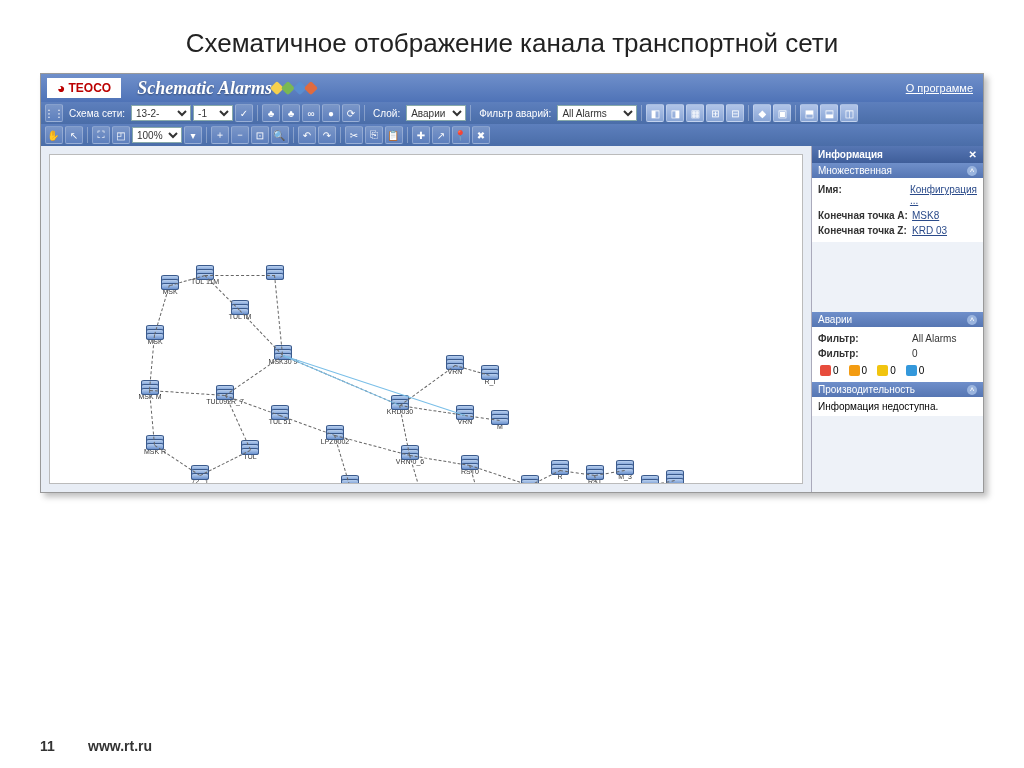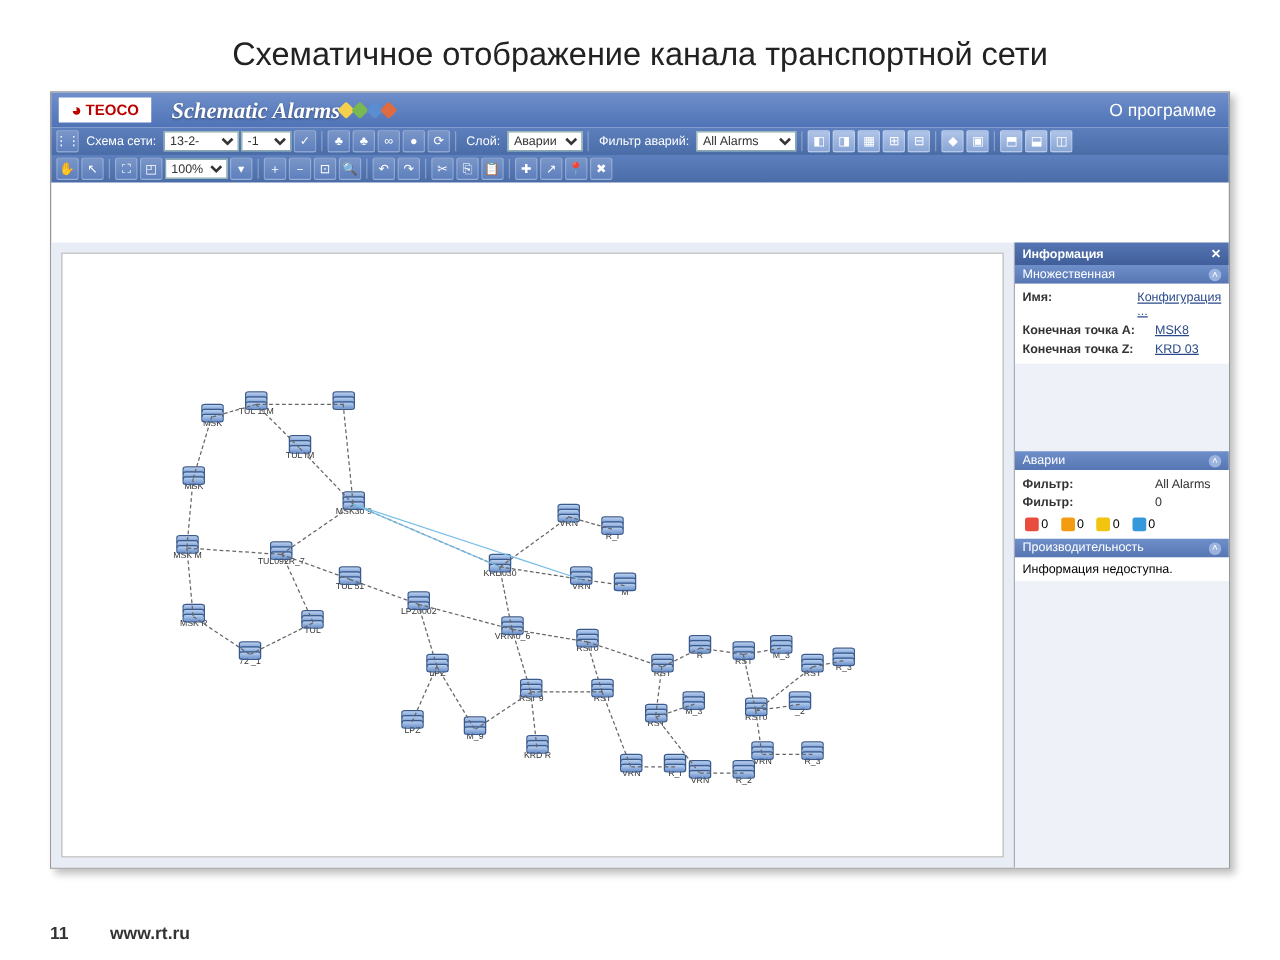--- a/index.html
+++ b/index.html
@@ -40,21 +40,21 @@
   .tb-deco {
     width: 44px; height: 22px;
     display: flex; gap: 2px; align-items: center;
     margin-right: 200px;
   }
   .tb-deco span {
     width: 10px; height: 10px; border-radius: 2px;
     transform: rotate(45deg);
   }
   .tb-about {
-    color: #fff; font-size: 14px; 
+    color: #fff; font-size: 11px; text-decoration: underline;
     padding-right: 10px;
   }
   
   .toolbar {
     display: flex; align-items: center;
     background: linear-gradient(#5d7fbd, #4a6da8);
     height: 22px; padding: 0 4px; gap: 2px;
     font-size: 10px; color: #fff;
   }
   .toolbar .lbl { padding: 0 4px; white-space: nowrap; }
@@ -66,21 +66,21 @@
     width: 18px; height: 18px; border: 1px solid rgba(255,255,255,.25);
     background: linear-gradient(#7a96c8, #5d7fbd);
     border-radius: 2px; display: flex; align-items: center;
     justify-content: center; font-size: 10px; color: #fff;
     flex-shrink: 0;
   }
   .tbtn.cyc { background: linear-gradient(#b0c4e8, #8aa6d6); }
   .vsep { width: 1px; height: 16px; background: rgba(255,255,255,.3); margin: 0 2px; }
   
   .main {
-    display: flex; height: 500px; margin-top: 48px;
+    display: flex; height: 346px;
   }
   .canvas-wrap {
     flex: 1; padding: 8px; background: #e8edf5;
   }
   .canvas {
     width: 100%; height: 100%; background: #fff;
     border: 1px solid #bbb; position: relative; overflow: hidden;
   }
   .node {
     position: absolute; width: 20px; height: 20px;
@@ -122,21 +122,21 @@
     background: linear-gradient(#6f8fca, #5676b3);
     color: #fff; padding: 2px 6px; font-size: 10px;
     display: flex; justify-content: space-between; align-items: center;
   }
   .sp-section .chev {
     width: 10px; height: 10px; border-radius: 50%;
     background: #9ab4de; display: flex; align-items: center;
     justify-content: center; font-size: 8px;
   }
   .sp-body { padding: 4px 6px; background: #fff; }
-  .sp-row { display: flex; padding: 2px 0; gap: 16px; }
+  .sp-row { display: flex; padding: 2px 0; gap: 4px; }
   .sp-row .k { color: #333; font-weight: bold; width: 90px; }
   .sp-row .v { color: #2a4a8a; text-decoration: underline; flex: 1; }
   .sp-row .v.plain { text-decoration: none; color: #333; }
   .sp-gap { flex: 0 0 70px; background: #eef2f8; }
   .alarm-counts { display: flex; gap: 10px; padding: 4px 2px 2px; }
   .alarm-counts span { display: flex; align-items: center; gap: 2px; }
   .badge { width: 11px; height: 11px; border-radius: 2px; display: inline-block; }
   .b-red { background: #e74c3c; }
   .b-org { background: #f39c12; }
   .b-yel { background: #f1c40f; }

